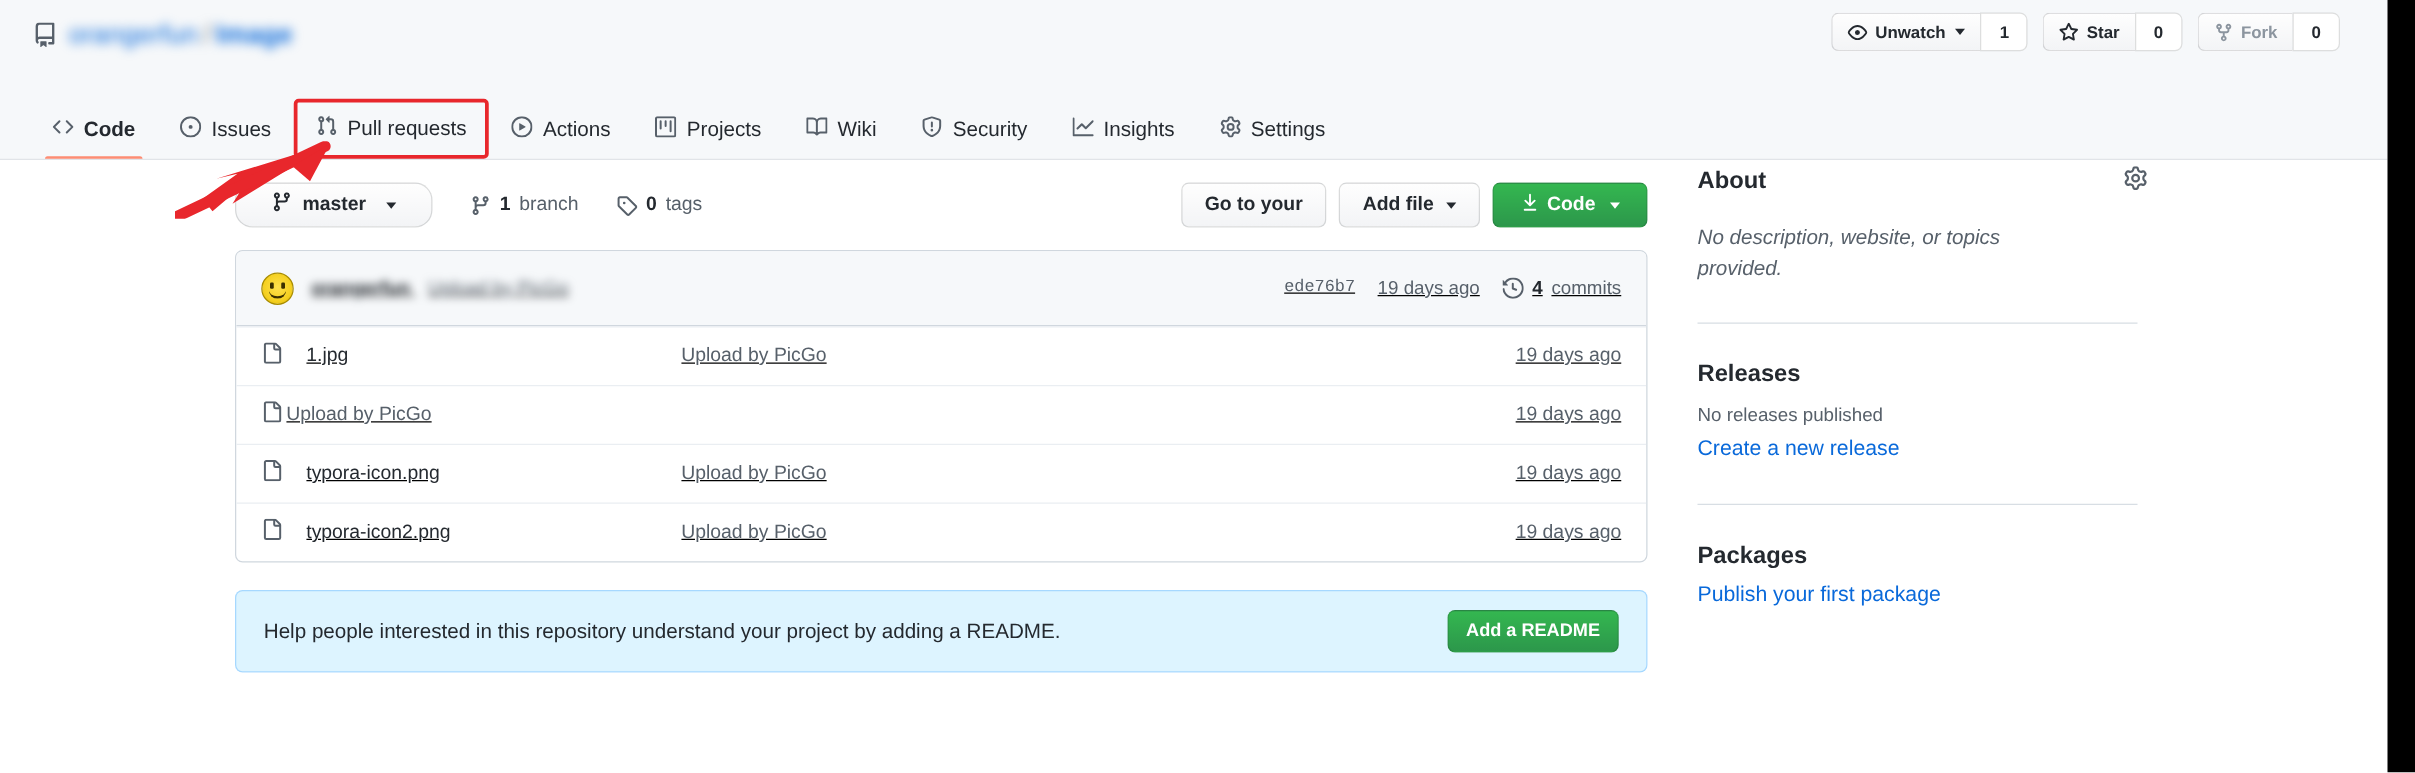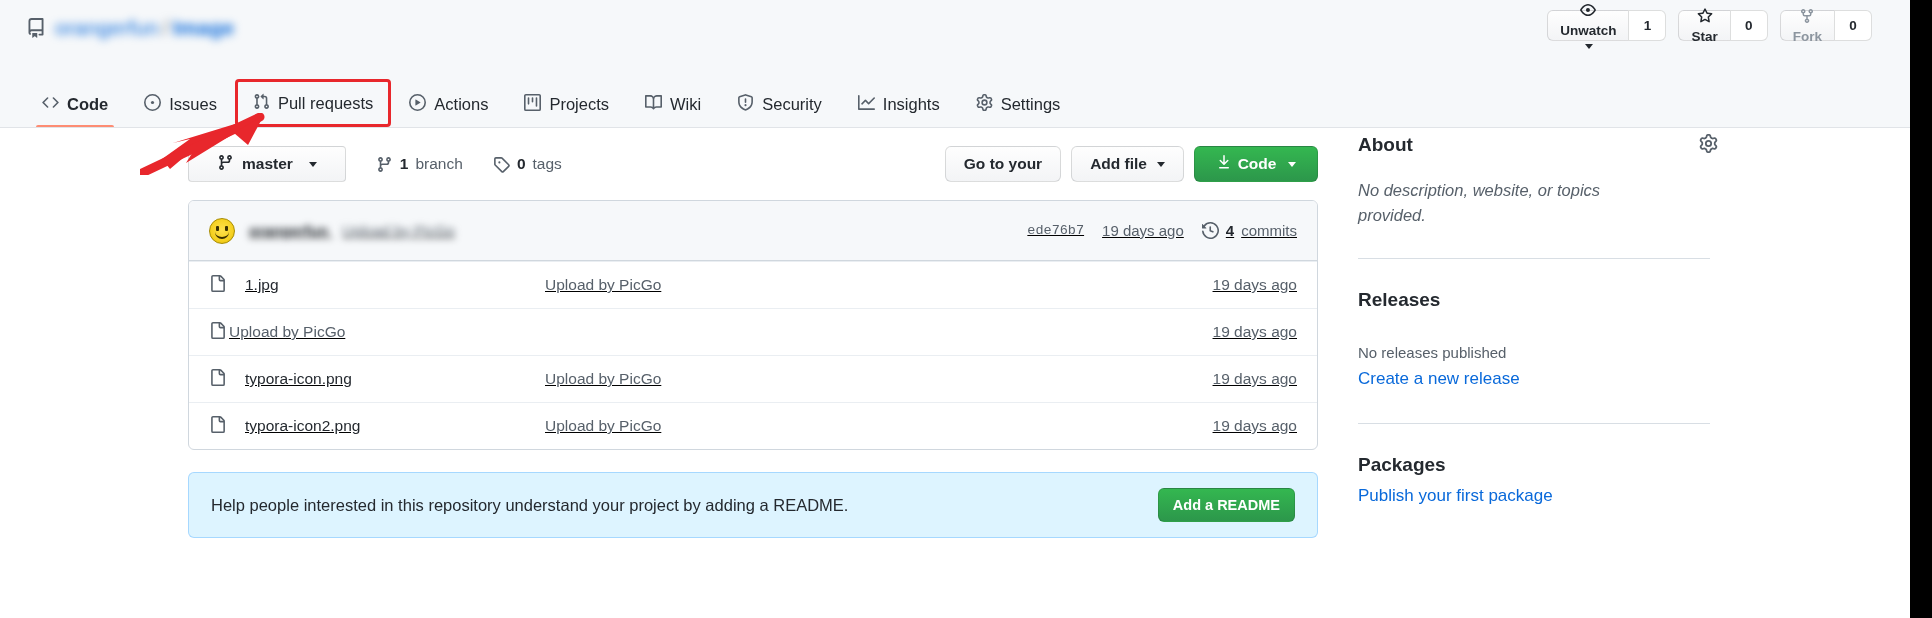--- a/index.html
+++ b/index.html
@@ -82,21 +82,20 @@
     font-weight: 600;
     color: #24292f;
     display: flex;
     align-items: center;
     justify-content: center;
     padding: 0 12px;
     gap: 6px;
     white-space: nowrap;
     cursor: pointer;
     line-height: 1;
-    flex-direction: column;
   }
   .btn-group .seg.left  { border-radius: 6px 0 0 6px; border-right: none; }
   .btn-group .seg.right {
     border-radius: 0 6px 6px 0;
     background: #ffffff;
     background-image: none;
     min-width: 38px;
     font-weight: 600;
     color: #24292f;
   }
@@ -182,21 +181,21 @@
     height: 44px;
     margin-top: 14px;
   }
   .branch-select {
     display: flex;
     align-items: center;
     gap: 8px;
     height: 36px;
     padding: 0 28px;
     border: 1px solid rgba(27,31,36,.15);
-    border-radius: 4px;
+    border-radius: 14px;
     background-image: linear-gradient(#fefefe, #f3f4f6);
     font-size: 15.5px;
     font-weight: 700;
     color: #24292f;
     cursor: pointer;
     min-width: 148px;
     justify-content: center;
   }
   .branch-select .caret { border-top-color: #24292f; margin-left: 8px; }
   .meta-link {
@@ -418,21 +417,21 @@
     color: #57606a;
     line-height: 1.5;
     width: 300px;
   }
   .side-divider {
     border-top: 1px solid #d8dee4;
     margin: 30px 0 0 0;
     width: 352px;
   }
   .side-sub {
-    margin-top: 24px;
+    margin-top: 4px;
     font-size: 15px;
     color: #57606a;
     line-height: 1.65;
   }
   .side-link {
     display: block;
     font-size: 17px;
     color: #0969da;
     cursor: pointer;
     line-height: 1.65;

